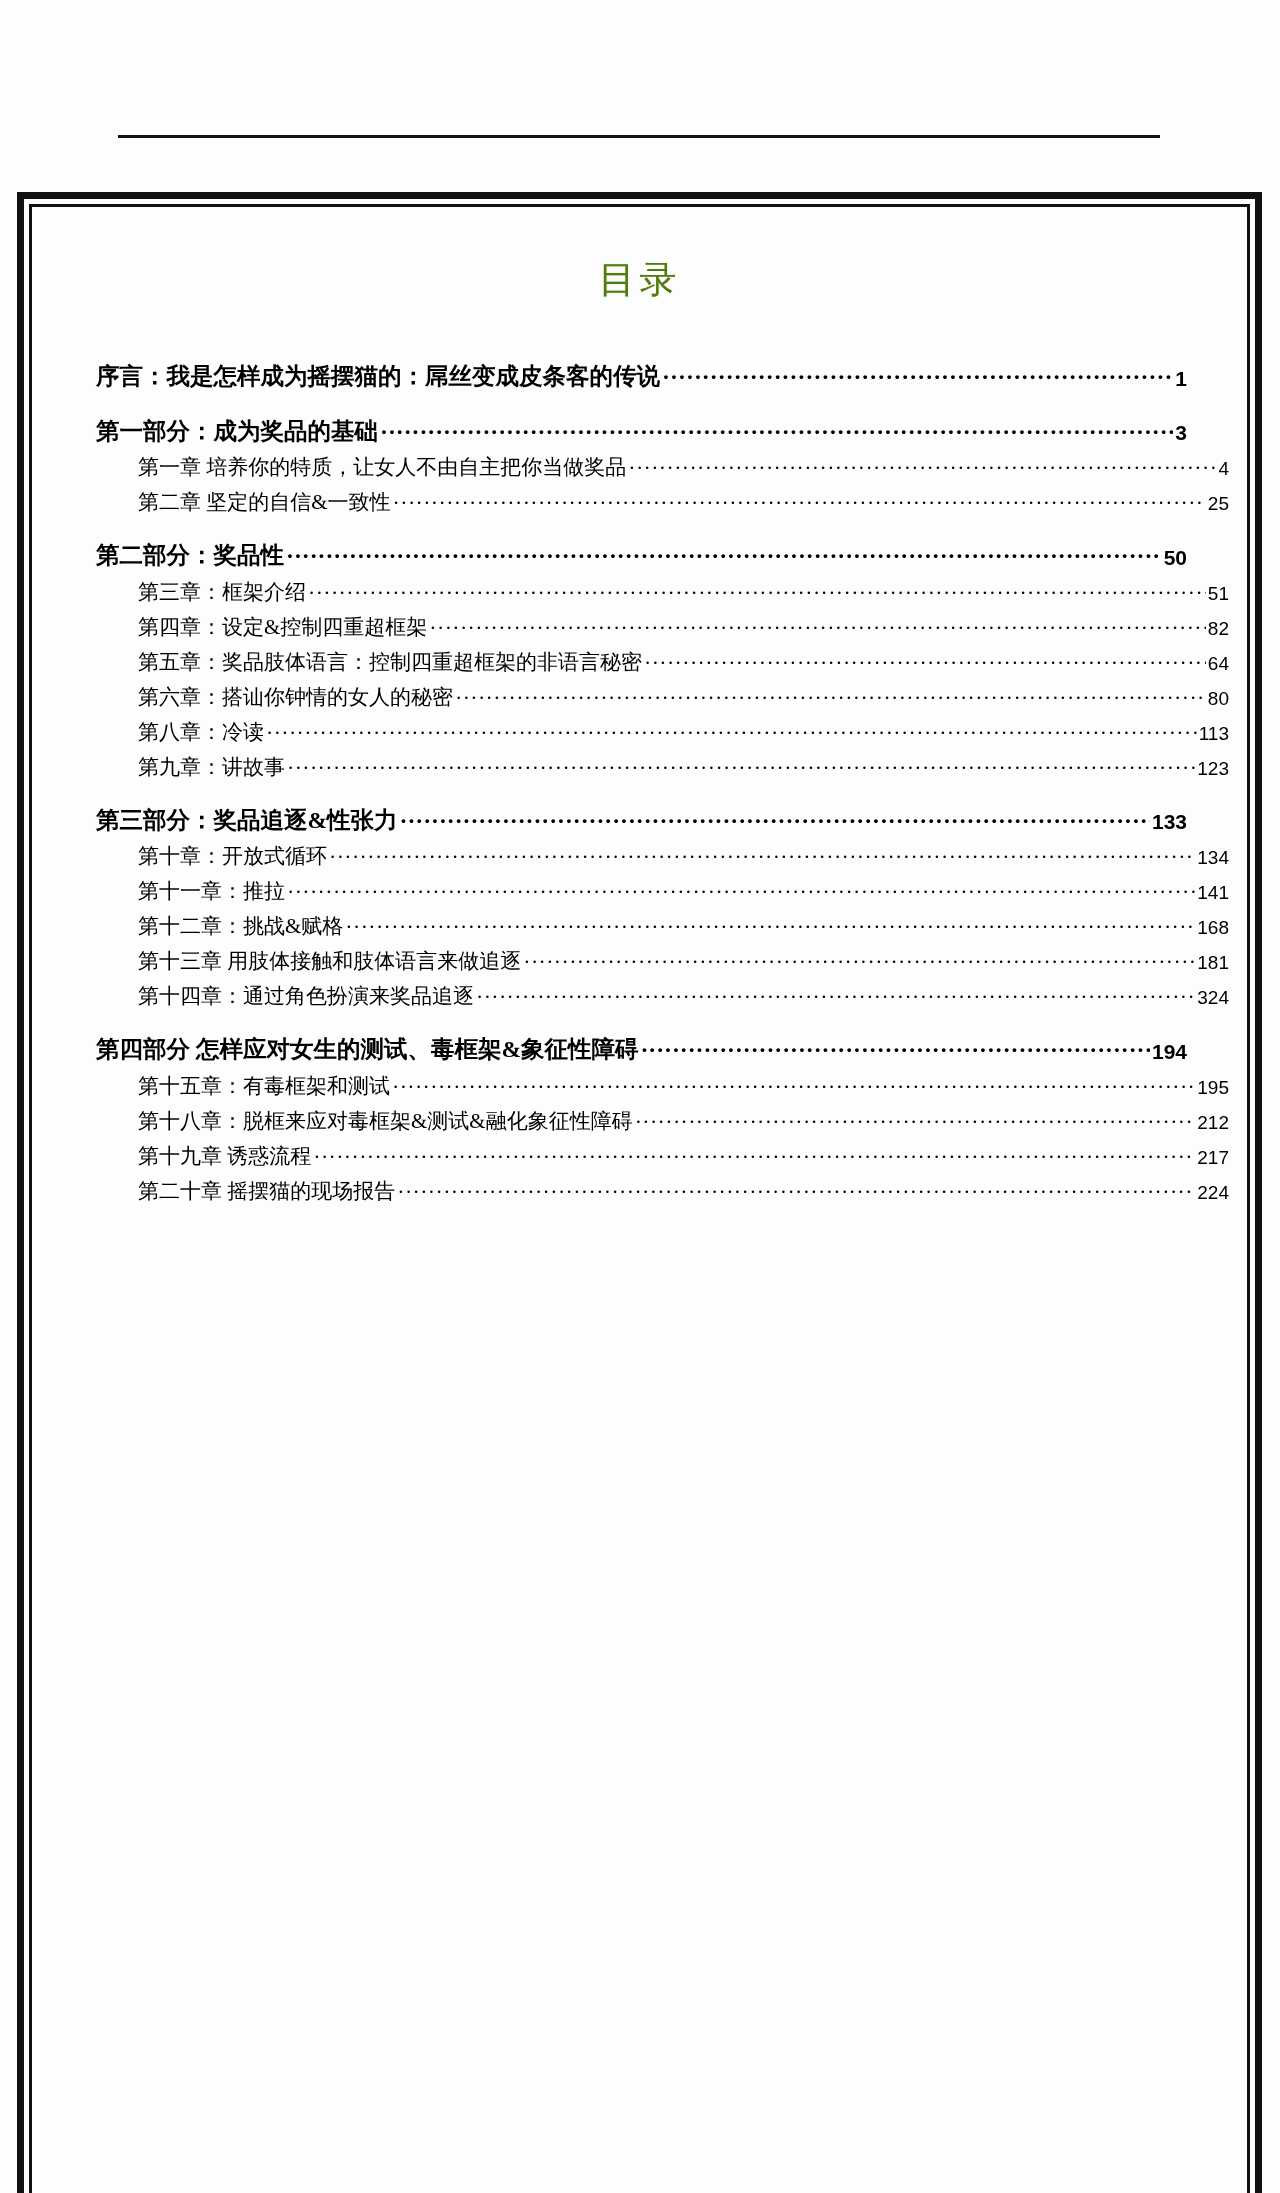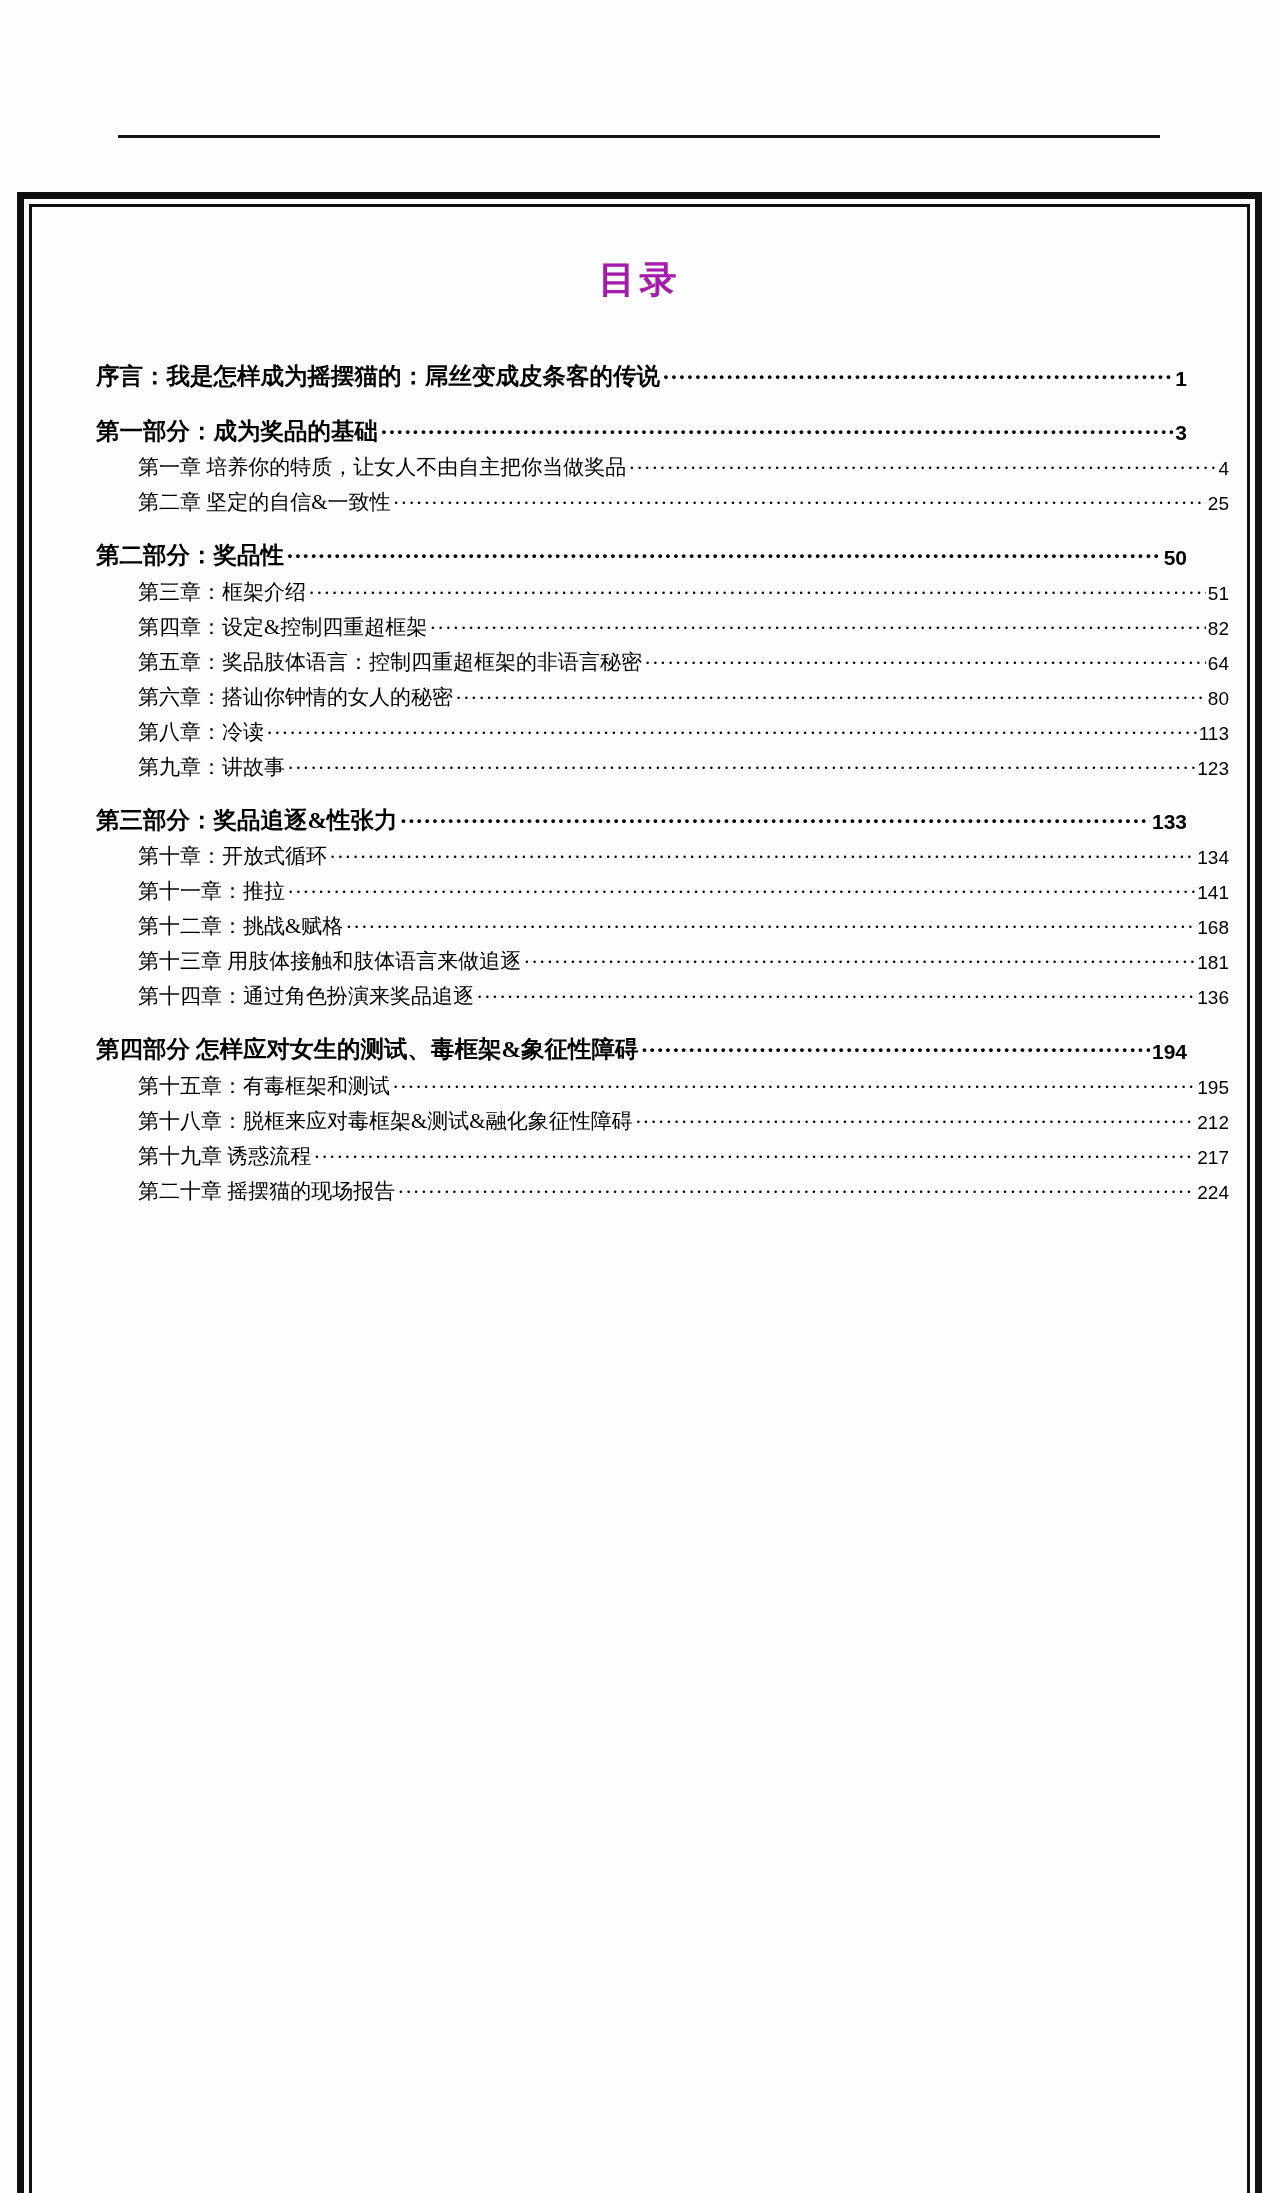--- a/index.html
+++ b/index.html
@@ -54,23 +54,23 @@
     left: 0;
     top: 0;
     right: 0;
     bottom: 0;
     padding: 0 70px;
     box-sizing: border-box;
   }
 
   .toc-title {
     text-align: center;
-    color: #a21caf;
+    color: #4d7c0f;
     font-family: "Liberation Sans", "DejaVu Sans", sans-serif;
-    font-weight: bold;
+    font-weight: normal;
     font-size: 37px;
     letter-spacing: 4px;
     margin: 0;
     padding-top: 56px;
     padding-bottom: 0;
     text-shadow: 0 0 1px rgba(201,131,63,.45);
   }
 
   .toc-list {
     margin: 0;
@@ -240,21 +240,21 @@
           <span class="pagenum">168</span>
         </li>
         <li class="entry lvl-chapter">
           <span class="etitle">第十三章 用肢体接触和肢体语言来做追逐</span>
           <span class="leader"></span>
           <span class="pagenum">181</span>
         </li>
         <li class="entry lvl-chapter">
           <span class="etitle">第十四章：通过角色扮演来奖品追逐</span>
           <span class="leader"></span>
-          <span class="pagenum">136</span>
+          <span class="pagenum">324</span>
         </li>
         <li class="entry lvl-part gap-before">
           <span class="etitle">第四部分 怎样应对女生的测试、毒框架&amp;象征性障碍</span>
           <span class="leader"></span>
           <span class="pagenum">194</span>
         </li>
         <li class="entry lvl-chapter">
           <span class="etitle">第十五章：有毒框架和测试</span>
           <span class="leader"></span>
           <span class="pagenum">195</span>

